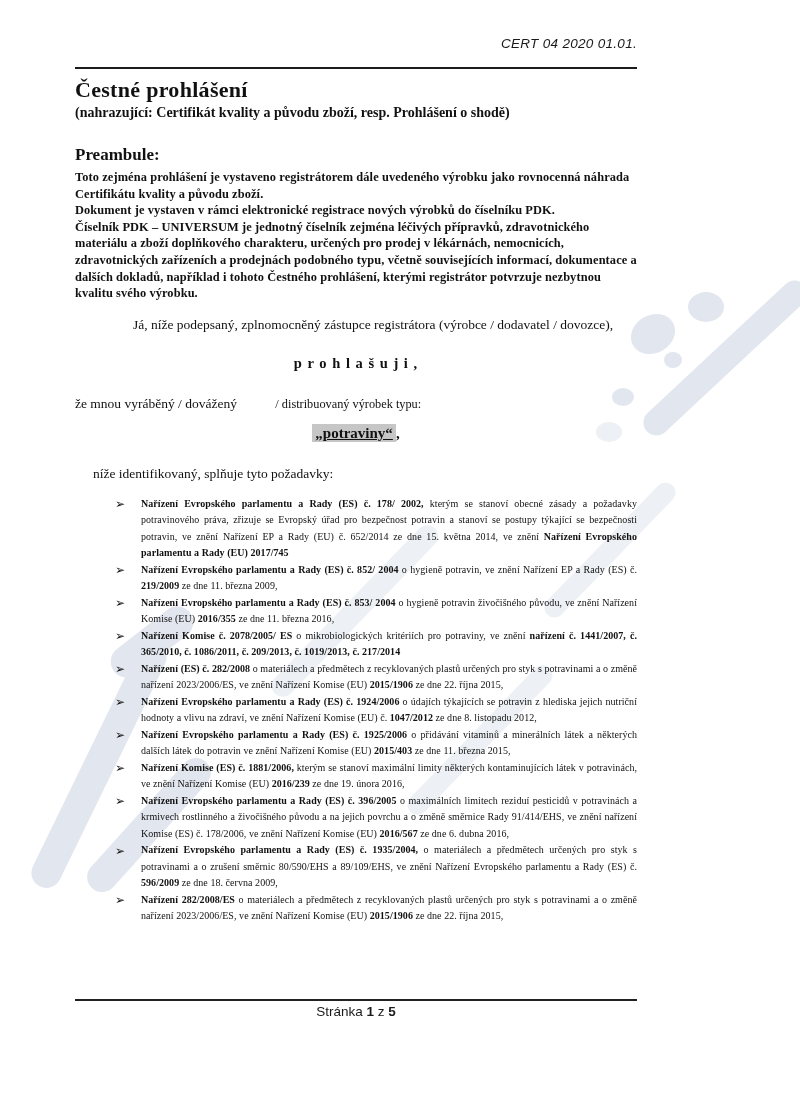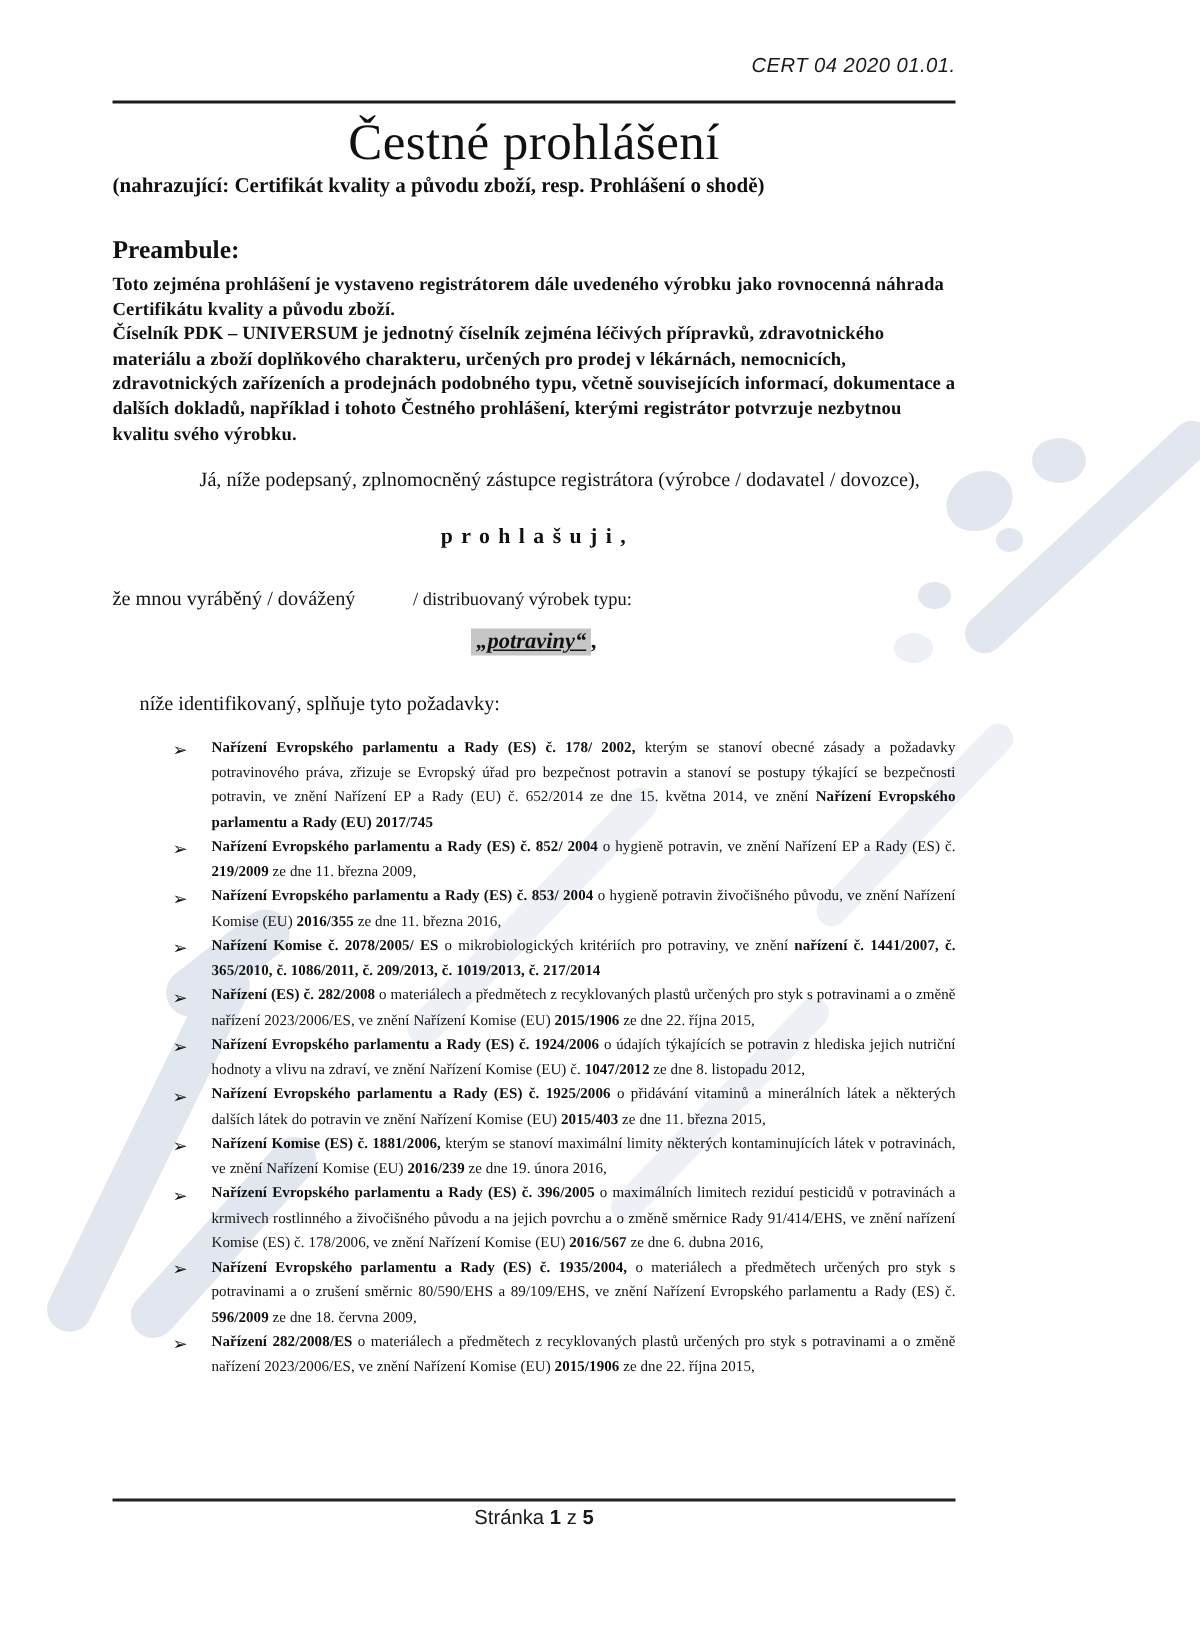--- a/index.html
+++ b/index.html
@@ -16,41 +16,40 @@
   .wm.round{border-radius:50%;}
   
   .content{position:relative;z-index:1;padding:36px 63px 0 75px;}
   .doc-ref{
     text-align:right;font-family:"Liberation Sans", sans-serif;
     font-style:italic;font-size:13.5px;letter-spacing:.3px;color:#1a1a1a;
     margin-bottom:16px;
   }
   .top-rule{border:none;border-top:2px solid #1c1c1c;margin:0 0 8px 0;}
   .title{
-    text-align:center;font-size:34px;font-weight:normal;margin:2px 0 2px 0;
+    text-align:left;font-size:22px;font-weight:bold;margin:2px 0 2px 0;
     letter-spacing:.3px;
   }
   .subtitle{font-size:14px;font-weight:bold;margin:0 0 24px 0;}
   .preamble-heading{font-size:17px;font-weight:bold;margin:0 0 4px 0;}
   .preamble p{
     font-size:12.4px;font-weight:bold;line-height:16.6px;margin:0;
     letter-spacing:.1px;
   }
   .intro-line{font-size:13.5px;margin:15px 0 0 0;padding-left:58px;}
   .declare-verb{
     text-align:center;font-size:14.5px;font-weight:bold;margin:22px 0 0 0;
     letter-spacing:1px;
   }
   .product-type-line{font-size:13.5px;margin:24px 0 0 0;}
   .product-type-line .small{font-size:12.3px;margin-left:35px;}
   .product-line{text-align:center;margin:13px 0 0 0;font-size:15px;}
   .product-hl{
     font-weight:bold;text-decoration:underline;background:#c6c6c6;
     padding:1px 3px;
-    font-style:italic;
   }
   .product-comma{font-weight:bold;}
   .req-intro{font-size:13.5px;margin:24px 0 14px 0;padding-left:18px;}
   
   .reg-list{margin:0 0 0 40px;}
   .reg-item{display:flex;align-items:flex-start;}
   .bullet{
     flex:0 0 26px;font-size:12px;line-height:16.5px;color:#111;
     padding-top:.5px;
   }
@@ -93,20 +92,21 @@
     <div class="doc-ref">CERT  04 2020 01.01.</div>
 
     <hr class="top-rule">
 
     <div class="title">Čestné prohlášení</div>
     <div class="subtitle">(nahrazující: Certifikát kvality a původu zboží, resp. Prohlášení o shodě)</div>
 
     <div class="preamble">
       <div class="preamble-heading">Preambule:</div>
       <p>Toto zejména prohlášení je vystaveno registrátorem dále uvedeného výrobku jako rovnocenná náhrada Certifikátu kvality a původu zboží.</p>
+      <p>Dokument je vystaven v rámci elektronické registrace nových výrobků do číselníku PDK.</p>
       <p>Číselník PDK – UNIVERSUM je jednotný číselník zejména léčivých přípravků, zdravotnického materiálu a zboží doplňkového charakteru, určených pro prodej v lékárnách, nemocnicích, zdravotnických zařízeních a prodejnách podobného typu, včetně souvisejících informací, dokumentace a dalších dokladů, například i tohoto Čestného prohlášení, kterými registrátor potvrzuje nezbytnou kvalitu svého výrobku.</p>
     </div>
 
     <p class="intro-line">Já, níže podepsaný, zplnomocněný zástupce registrátora (výrobce / dodavatel / dovozce),</p>
 
     <p class="declare-verb">p r o h l a š u j i ,</p>
 
     <p class="product-type-line"><span>že mnou vyráběný / dovážený </span><span class="small"> / distribuovaný výrobek typu:</span></p>
 
     <p class="product-line"><span class="product-hl">„potraviny“</span><span class="product-comma">,</span></p>

